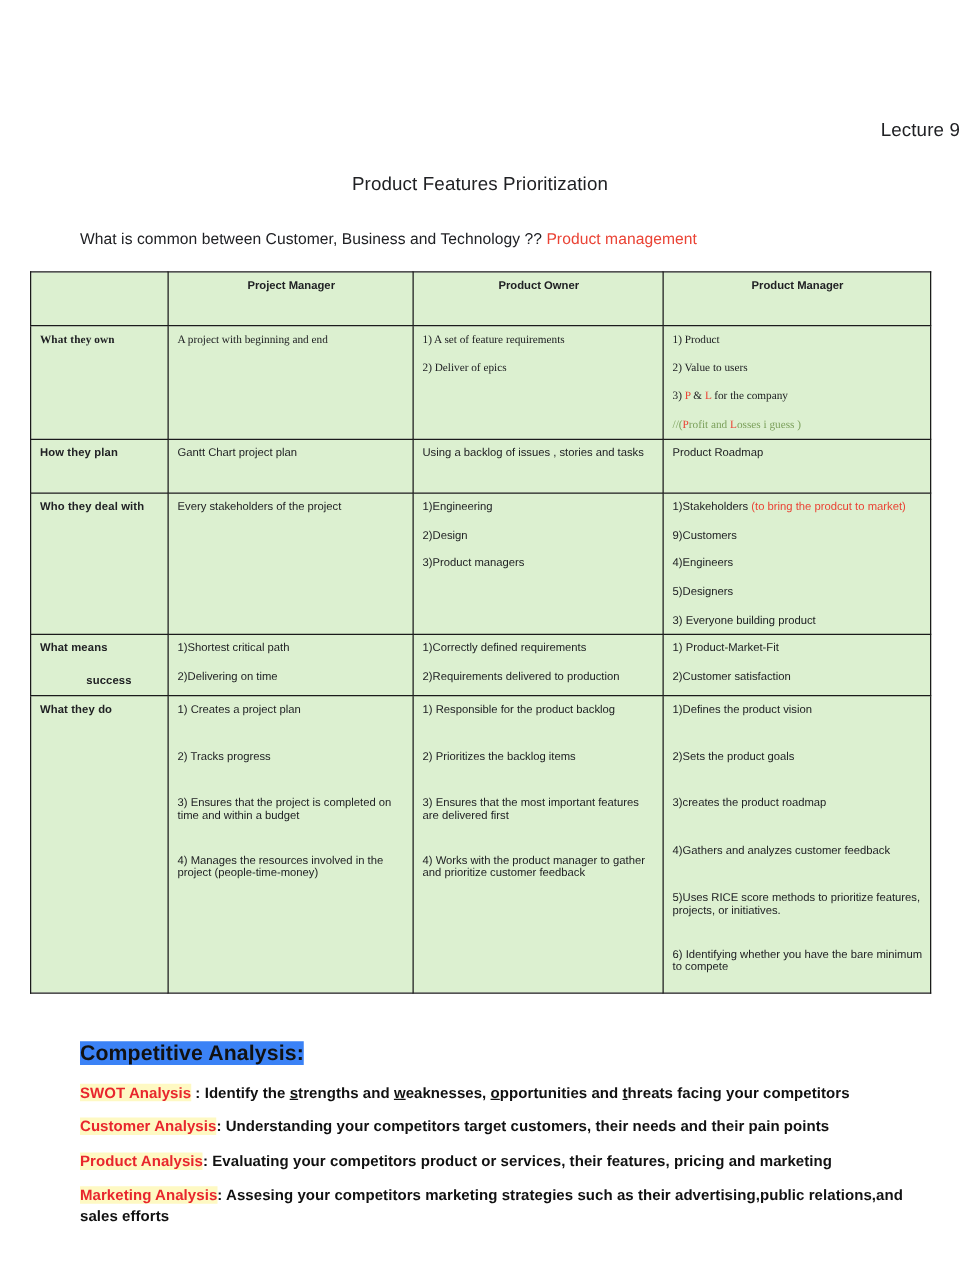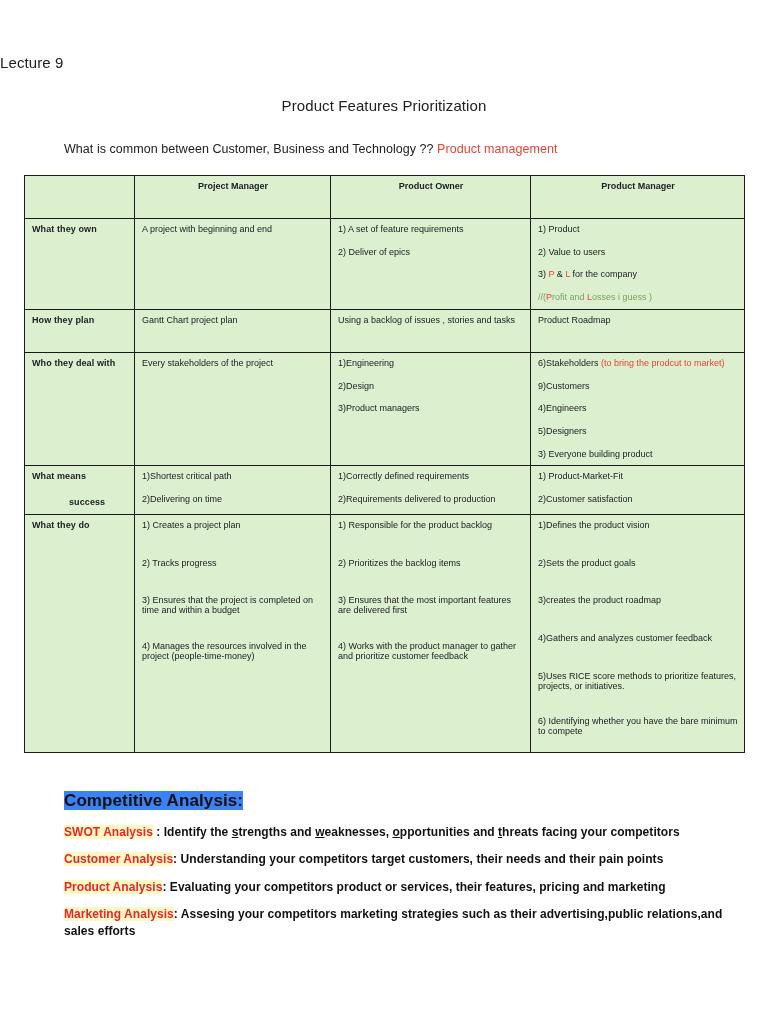--- a/index.html
+++ b/index.html
@@ -11,24 +11,24 @@
     width: 768px;
     height: 1024px;
     font-family: "Liberation Sans", sans-serif;
     color: #1a1a1a;
     position: relative;
     overflow: hidden;
   }
 
   
   .doc-title {
-    text-align: left;
+    text-align: right;
     font-size: 15px;
     color: #202124;
-    margin-top: 54px;
+    margin-top: 96px;
     letter-spacing: 0.1px;
   }
   .doc-subtitle {
     text-align: center;
     font-size: 15px;
     color: #202124;
     margin-top: 26px;
     letter-spacing: 0.1px;
   }
 
@@ -97,21 +97,21 @@
   td.rowlabel .lbl2 { display: block; margin-top: 16px; padding-left: 37px; }
 
   .cell-item { margin-bottom: 13px; }
   .cell-item:last-child { margin-bottom: 0; }
   .cell-item.wide { margin-bottom: 28px; }
   .cell-item.wide2 { margin-bottom: 26px; }
   .note-green { color: #7ba05b; }
   .note-green .red { color: #ea4335; }
 
   
-  tr.r-own td        { height: 70px; }
+  tr.r-own td        { height: 70px; font-family: Liberation Serif, serif; }
   tr.r-plan td       { height: 30px; }
   tr.r-deal td       { height: 90px; }
   tr.r-success td    { height: 30px; }
   tr.r-do td         { height: 225px; }
 
   
   .comp-wrap {
     margin-top: 38px;
     padding-left: 64px;
     padding-right: 40px;
@@ -204,21 +204,21 @@
       <td class="rowlabel">Who they deal with</td>
       <td>
         <div class="cell-item">Every stakeholders of the project</div>
       </td>
       <td>
         <div class="cell-item">1)Engineering</div>
         <div class="cell-item">2)Design</div>
         <div class="cell-item">3)Product managers</div>
       </td>
       <td>
-        <div class="cell-item"><span>6)Stakeholders </span><span class="red">(to bring the prodcut to market)</span></div>
+        <div class="cell-item"><span>1)Stakeholders </span><span class="red">(to bring the prodcut to market)</span></div>
         <div class="cell-item">9)Customers</div>
         <div class="cell-item">4)Engineers</div>
         <div class="cell-item">5)Designers</div>
         <div class="cell-item">3) Everyone building product</div>
       </td>
     </tr>
 
     <tr class="r-success">
       <td class="rowlabel"><span>What means</span><span class="lbl2">success</span></td>
       <td>

